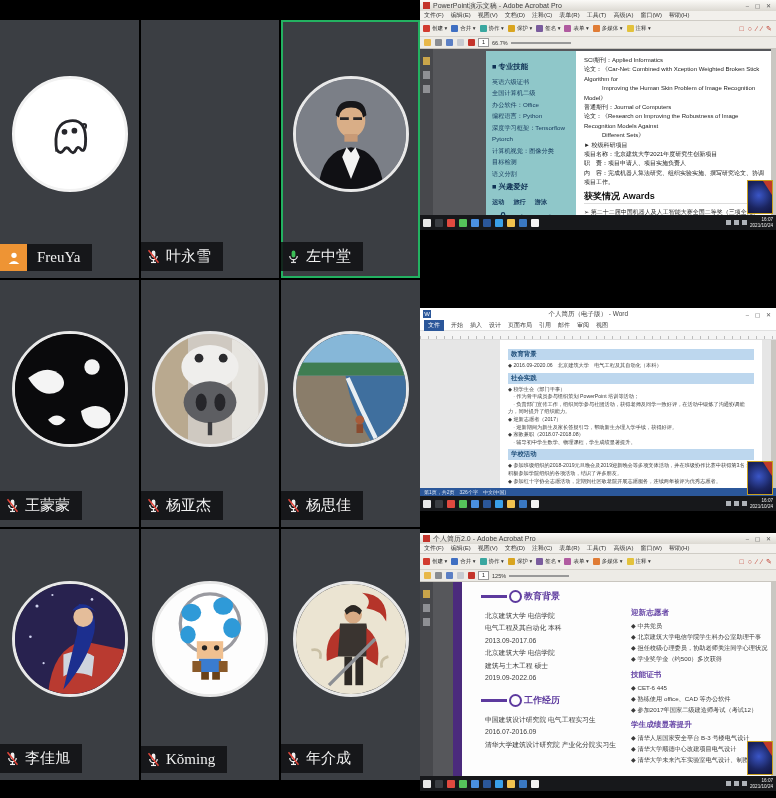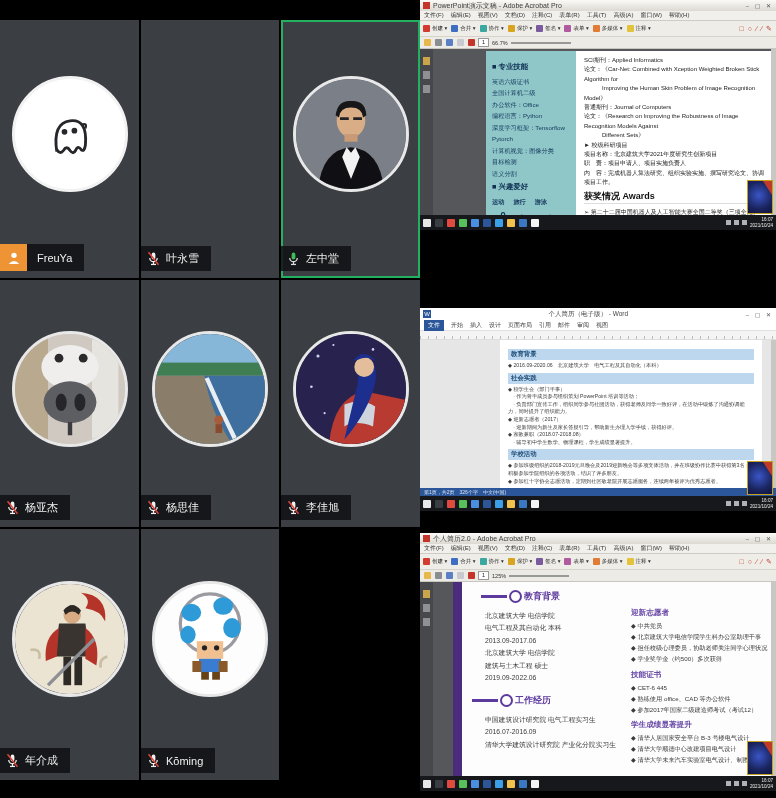--- a/index.html
+++ b/index.html
@@ -10,22 +10,22 @@
     grid-template-columns:139px 138px 139px;grid-template-rows:258px 247px 251px;gap:2px;background:#000;}
   .tile{background:#3b3e43;position:relative;overflow:hidden;}
   .tile.active{box-shadow:inset 0 0 0 2px #23b161;}
   .avatar{position:absolute;left:50%;top:44%;transform:translate(-50%,-50%);
     width:110px;height:110px;border-radius:50%;overflow:hidden;border:3px solid #e8e8e8;}
   .avatar svg{display:block;width:100%;height:100%;}
   .avatar.initials{display:flex;align-items:center;justify-content:center;background:#2d8cff;border-color:#2d8cff;}
   .avatar.initials span{color:#fff;font-size:27px;letter-spacing:2px;}
   .nameplate{position:absolute;left:0;bottom:7px;display:flex;align-items:stretch;}
   .badge{width:27px;height:27px;background:#ee9434;display:flex;align-items:center;justify-content:center;}
-  .plate{background:rgba(16,17,19,.85);color:#f0f0f0;font-size:11px;display:flex;
-    align-items:center;gap:5px;padding:5px 12px 5px 5px;}
+  .plate{background:rgba(16,17,19,.85);color:#f0f0f0;font-size:15px;display:flex;
+    align-items:center;gap:5px;padding:5px 12px 5px 5px;font-family:Liberation Serif, serif;}
   .plate.noicon{padding-left:10px;}
   .mic{width:15px;height:15px;}
   
   .share{position:absolute;left:420px;width:356px;background:#000;display:flex;flex-direction:column;}
   #shareA{top:0;height:230px;}
   #shareB{top:308px;height:203px;}
   #shareC{top:533px;height:258px;}
   .acro-title{height:11px;background:linear-gradient(#fbfaf7,#dcd9d2);display:flex;align-items:center;
     gap:3px;padding:0 3px;font-size:7px;color:#3a3a3a;white-space:nowrap;}
   .acro-ico{width:7px;height:7px;background:#c4342b;flex:0 0 auto;}
@@ -166,20 +166,43 @@
               <rect x="9" y="2.5" width="6" height="11" rx="3" fill="#3dbe57"></rect>
               <path d="M6 11a6 6 0 0 0 12 0" stroke="#dcdcdc" stroke-width="2" fill="none"></path>
               <line x1="12" y1="17" x2="12" y2="21" stroke="#dcdcdc" stroke-width="2"></line>
               <line x1="8" y1="21.5" x2="16" y2="21.5" stroke="#dcdcdc" stroke-width="2"></line>
             </svg>
           <span>左中堂</span>
           </span>
       </div>
     </div>
 
+    <div class="tile">
+      <div class="avatar" style="background:#0b0b0d;">
+        <svg viewBox="0 0 100 100">
+            <rect width="100" height="100" fill="#0a0a0c"></rect>
+          <path d="M12 40 q18-14 30-2 q6 8-2 14 q-16 8-28-12z" fill="#f4f4f4"></path>
+          <path d="M60 70 q16-10 26 2 q4 12-10 14 q-14 0-16-16z" fill="#f4f4f4"></path>
+          <circle cx="70" cy="30" r="7" fill="#f4f4f4"></circle>
+          <path d="M30 78 q8-8 16 0 q-8 10-16 0z" fill="#f4f4f4"></path>
+          </svg>
+      </div>
+      <div class="nameplate">
+        <span class="plate">
+          <svg class="mic" viewBox="0 0 24 24">
+              <rect x="9" y="2.5" width="6" height="11" rx="3" fill="#f0f0f0"></rect>
+              <path d="M6 11a6 6 0 0 0 12 0" stroke="#f0f0f0" stroke-width="2" fill="none"></path>
+              <line x1="12" y1="17" x2="12" y2="21" stroke="#f0f0f0" stroke-width="2"></line>
+              <line x1="8" y1="21.5" x2="16" y2="21.5" stroke="#f0f0f0" stroke-width="2"></line>
+              <line x1="4" y1="2" x2="20" y2="22" stroke="#e2453a" stroke-width="2.4"></line>
+            </svg>
+          <span>王蒙蒙</span>
+          </span>
+      </div>
+    </div>
 
     <div class="tile">
       <div class="avatar" style="background:#d4cfc8;">
         <svg viewBox="0 0 100 100">
             <rect width="100" height="100" fill="#cfc9c1"></rect>
           <rect x="0" y="0" width="30" height="100" fill="#b9a98f"></rect>
           <rect x="70" y="5" width="24" height="90" fill="#e6e4df"></rect>
           <ellipse cx="50" cy="30" rx="26" ry="20" fill="#efeeec"></ellipse>
           <circle cx="40" cy="22" r="4" fill="#2b2b2e"></circle>
             <circle cx="62" cy="22" r="4" fill="#2b2b2e"></circle>
@@ -248,51 +271,20 @@
       <div class="nameplate">
         <span class="plate">
           <svg class="mic" viewBox="0 0 24 24">
               <rect x="9" y="2.5" width="6" height="11" rx="3" fill="#f0f0f0"></rect>
               <path d="M6 11a6 6 0 0 0 12 0" stroke="#f0f0f0" stroke-width="2" fill="none"></path>
               <line x1="12" y1="17" x2="12" y2="21" stroke="#f0f0f0" stroke-width="2"></line>
               <line x1="8" y1="21.5" x2="16" y2="21.5" stroke="#f0f0f0" stroke-width="2"></line>
               <line x1="4" y1="2" x2="20" y2="22" stroke="#e2453a" stroke-width="2.4"></line>
             </svg>
           <span>李佳旭</span>
-          </span>
-      </div>
-    </div>
-
-    <div class="tile">
-      <div class="avatar">
-        <svg viewBox="0 0 100 100">
-            <rect width="100" height="100" fill="#ebe4d2"></rect>
-          <path d="M60 8 Q84 10 82 34 Q78 24 64 22 Q70 14 60 8z" fill="#b5342a"></path>
-          <circle cx="52" cy="28" r="8" fill="#d8ab85"></circle>
-          <path d="M44 24 q8-10 16 0 l-2 4 q-6-6-12 0z" fill="#2c2824"></path>
-          <path d="M40 36 h24 l4 30 h-32 z" fill="#3a3430"></path>
-          <path d="M40 40 q-14 8-12 30 l10-4z" fill="#b5342a"></path>
-          <path d="M64 40 q14 10 10 34 l-10-6z" fill="#b5342a"></path>
-          <rect x="44" y="66" width="7" height="26" fill="#2e2a26"></rect>
-          <rect x="54" y="66" width="7" height="26" fill="#2e2a26"></rect>
-          <line x1="30" y1="92" x2="72" y2="50" stroke="#8c8f94" stroke-width="3"></line>
-          <path d="M14 60 q10-2 8 8" stroke="#c9bfa4" stroke-width="2.4" fill="none"></path>
-          <path d="M84 66 q-8 2-6 10" stroke="#c9bfa4" stroke-width="2.4" fill="none"></path>
-          </svg>
-      </div>
-      <div class="nameplate">
-        <span class="plate">
-          <svg class="mic" viewBox="0 0 24 24">
-              <rect x="9" y="2.5" width="6" height="11" rx="3" fill="#f0f0f0"></rect>
-              <path d="M6 11a6 6 0 0 0 12 0" stroke="#f0f0f0" stroke-width="2" fill="none"></path>
-              <line x1="12" y1="17" x2="12" y2="21" stroke="#f0f0f0" stroke-width="2"></line>
-              <line x1="8" y1="21.5" x2="16" y2="21.5" stroke="#f0f0f0" stroke-width="2"></line>
-              <line x1="4" y1="2" x2="20" y2="22" stroke="#e2453a" stroke-width="2.4"></line>
-            </svg>
-          <span>年介成</span>
           </span>
       </div>
     </div>
 
     <div class="tile">
       <div class="avatar" style="background:#fff;">
         <svg viewBox="0 0 100 100">
             <rect width="100" height="100" fill="#fdfdfd"></rect>
           <circle cx="50" cy="36" r="27" fill="#fff" stroke="#9a9aa0" stroke-width="3"></circle>
           <ellipse cx="33" cy="26" rx="9" ry="8" fill="#2f9ad8"></ellipse>
@@ -312,20 +304,51 @@
       <div class="nameplate">
         <span class="plate">
           <svg class="mic" viewBox="0 0 24 24">
               <rect x="9" y="2.5" width="6" height="11" rx="3" fill="#f0f0f0"></rect>
               <path d="M6 11a6 6 0 0 0 12 0" stroke="#f0f0f0" stroke-width="2" fill="none"></path>
               <line x1="12" y1="17" x2="12" y2="21" stroke="#f0f0f0" stroke-width="2"></line>
               <line x1="8" y1="21.5" x2="16" y2="21.5" stroke="#f0f0f0" stroke-width="2"></line>
               <line x1="4" y1="2" x2="20" y2="22" stroke="#e2453a" stroke-width="2.4"></line>
             </svg>
           <span>Kŏming</span>
+          </span>
+      </div>
+    </div>
+
+    <div class="tile">
+      <div class="avatar">
+        <svg viewBox="0 0 100 100">
+            <rect width="100" height="100" fill="#ebe4d2"></rect>
+          <path d="M60 8 Q84 10 82 34 Q78 24 64 22 Q70 14 60 8z" fill="#b5342a"></path>
+          <circle cx="52" cy="28" r="8" fill="#d8ab85"></circle>
+          <path d="M44 24 q8-10 16 0 l-2 4 q-6-6-12 0z" fill="#2c2824"></path>
+          <path d="M40 36 h24 l4 30 h-32 z" fill="#3a3430"></path>
+          <path d="M40 40 q-14 8-12 30 l10-4z" fill="#b5342a"></path>
+          <path d="M64 40 q14 10 10 34 l-10-6z" fill="#b5342a"></path>
+          <rect x="44" y="66" width="7" height="26" fill="#2e2a26"></rect>
+          <rect x="54" y="66" width="7" height="26" fill="#2e2a26"></rect>
+          <line x1="30" y1="92" x2="72" y2="50" stroke="#8c8f94" stroke-width="3"></line>
+          <path d="M14 60 q10-2 8 8" stroke="#c9bfa4" stroke-width="2.4" fill="none"></path>
+          <path d="M84 66 q-8 2-6 10" stroke="#c9bfa4" stroke-width="2.4" fill="none"></path>
+          </svg>
+      </div>
+      <div class="nameplate">
+        <span class="plate">
+          <svg class="mic" viewBox="0 0 24 24">
+              <rect x="9" y="2.5" width="6" height="11" rx="3" fill="#f0f0f0"></rect>
+              <path d="M6 11a6 6 0 0 0 12 0" stroke="#f0f0f0" stroke-width="2" fill="none"></path>
+              <line x1="12" y1="17" x2="12" y2="21" stroke="#f0f0f0" stroke-width="2"></line>
+              <line x1="8" y1="21.5" x2="16" y2="21.5" stroke="#f0f0f0" stroke-width="2"></line>
+              <line x1="4" y1="2" x2="20" y2="22" stroke="#e2453a" stroke-width="2.4"></line>
+            </svg>
+          <span>年介成</span>
           </span>
       </div>
     </div>
   </div>
 
   <div class="share" id="shareA">
     <div class="acro-title">
       <span class="acro-ico"></span>
       <span>PowerPoint演示文稿 - Adobe Acrobat Pro</span>
       <span class="winbtns">– ▢ ✕</span>
@@ -700,21 +723,21 @@
             <div>◆ 北京建筑大学电信学院学生科办公室助理干事</div>
             <div>◆ 担任校级心理委员，协助老师关注同学心理状况</div>
             <div>◆ 学业奖学金（约500）多次获得</div>
           </div>
         <div class="c-right-h" style="left:178px;top:88px;">技能证书</div>
         <div class="c-right-l" style="left:178px;top:100px;width:138px;">
             <div>◆ CET-6 445</div>
             <div>◆ 熟练使用 office、CAD 等办公软件</div>
             <div>◆ 参加2017年国家二级建造师考试（考试12）</div>
           </div>
-        <div class="c-head" style="left:19px;top:112px;">
+        <div class="c-head" style="left:28px;top:112px;">
           <span class="dash"></span>
             <span class="ring"></span>
             <span>工作经历</span>
         </div>
         <div class="c-left" style="left:32px;top:132px;width:140px;">
             <div>中国建筑设计研究院 电气工程实习生</div>
             <div>2016.07-2016.09</div>
             <div>清华大学建筑设计研究院 产业化分院实习生</div>
           </div>
         <div class="c-right-h" style="left:178px;top:138px;">学生成绩显著提升</div>

